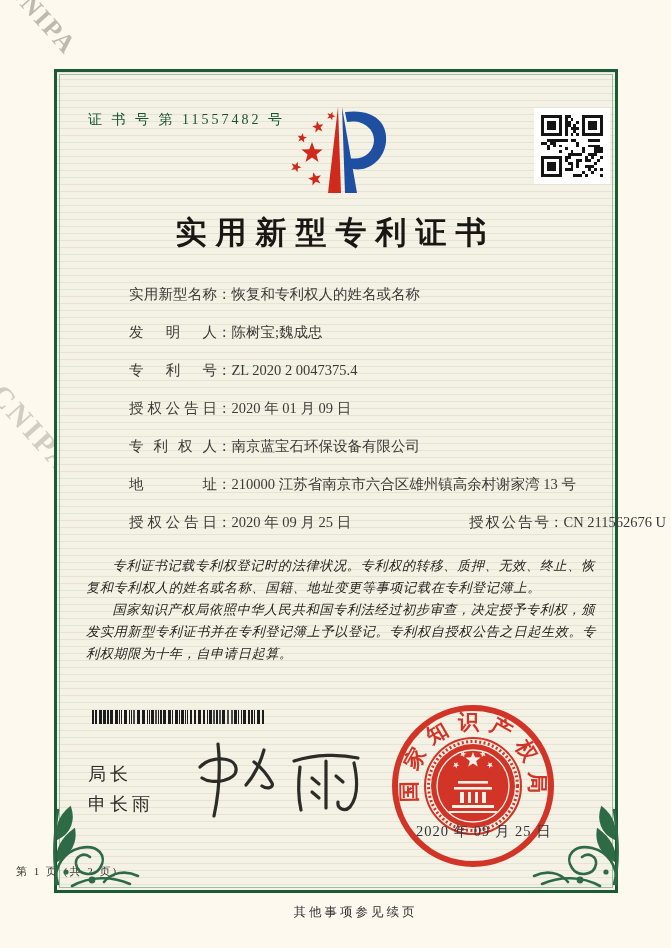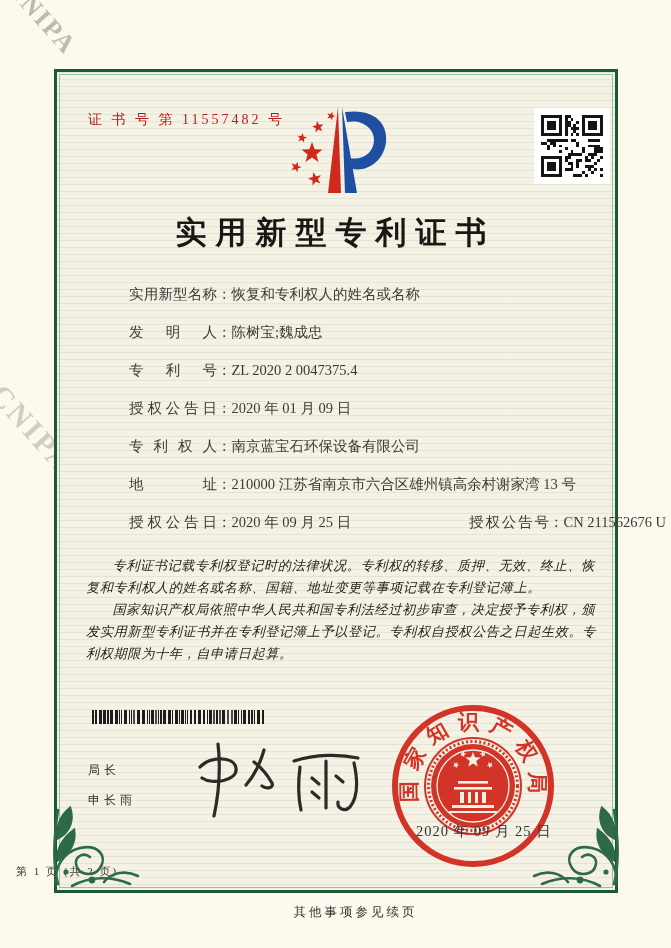--- a/index.html
+++ b/index.html
@@ -16,39 +16,39 @@
   .wm4 { left:-22px; top:412px; font-size:30px; opacity:.38; transform:rotate(48deg); letter-spacing:3px; }
   .wm5 { left:196px; top:556px; font-size:44px; opacity:.22; transform:rotate(35deg); letter-spacing:6px; }
 
   
   .frame { position:absolute; left:54px; top:69px; width:564px; height:824px;
            border:3px solid #1b5a36; background:#f5f2e5;
            background-image:repeating-linear-gradient(180deg, rgba(122,164,138,0.16) 0px, rgba(122,164,138,0.16) 1px, rgba(0,0,0,0) 1px, rgba(0,0,0,0) 7px);
            z-index:1; }
   .frame-inner { position:absolute; left:2px; top:2px; right:2px; bottom:2px; border:1px solid #9bbca6; }
 
-  .cert-no { position:absolute; left:88px; top:111px; font-size:14px; letter-spacing:3px; color:#b91c1c; z-index:2; }
+  .cert-no { position:absolute; left:88px; top:111px; font-size:14px; letter-spacing:3px; color:#14532d; z-index:2; }
 
   .logo { position:absolute; left:284px; top:104px; z-index:2; }
   .qr-wrap { position:absolute; left:534px; top:108px; width:76px; height:76px; background:#ffffff; z-index:2; }
   .qr-wrap svg { position:absolute; left:7px; top:7px; }
 
   .title { position:absolute; left:0; top:212px; width:671px; text-align:center; font-size:31px; font-weight:bold; letter-spacing:9px; color:#191613; z-index:2; }
 
   .frow { position:absolute; left:86px; font-size:14.5px; color:#3c3a36; z-index:2; white-space:nowrap; }
   .flabel { display:inline-block; width:88px; text-align:justify; text-align-last:justify; vertical-align:bottom;margin-left:43px; }
   .fpair2 { position:absolute; left:340px; top:0; }
   .fpair2 .flabel { width:80px; }
 
   .paras { position:absolute; left:86px; top:555px; width:512px; font-size:13.2px; line-height:22px; color:#26231f; letter-spacing:0.6px; z-index:1; }
   .paras p { text-indent:2em; font-style:italic; }
 
   .barcode { position:absolute; left:92px; top:710px; z-index:2; }
 
-  .signer { position:absolute; left:88px; z-index:2; font-family:"Liberation Sans", sans-serif; font-size:12px; color:#2e2c28; letter-spacing:4px; }
+  .signer { position:absolute; left:88px; z-index:2; font-family:"Liberation Sans", sans-serif; font-size:18px; color:#2e2c28; letter-spacing:4px; }
   .signer-title { top:762px; }
   .signer-name { top:792px; }
   .signature { position:absolute; left:188px; top:730px; z-index:3; }
 
   .seal { position:absolute; left:389px; top:702px; z-index:2; opacity:.93; }
   .seal-date { position:absolute; left:416px; top:822px; font-size:14.5px; color:#34343c; letter-spacing:1px; z-index:4; white-space:nowrap; }
 
   .page-num { position:absolute; left:16px; top:864px; width:671px; text-align:left; font-size:11px; letter-spacing:2px; color:#3a3833; z-index:2; }
   .outside-note { position:absolute; left:0; top:904px; width:671px; text-align:center; font-size:12.5px; letter-spacing:3px; color:#33312c; z-index:2;padding-left:40px; }
 

